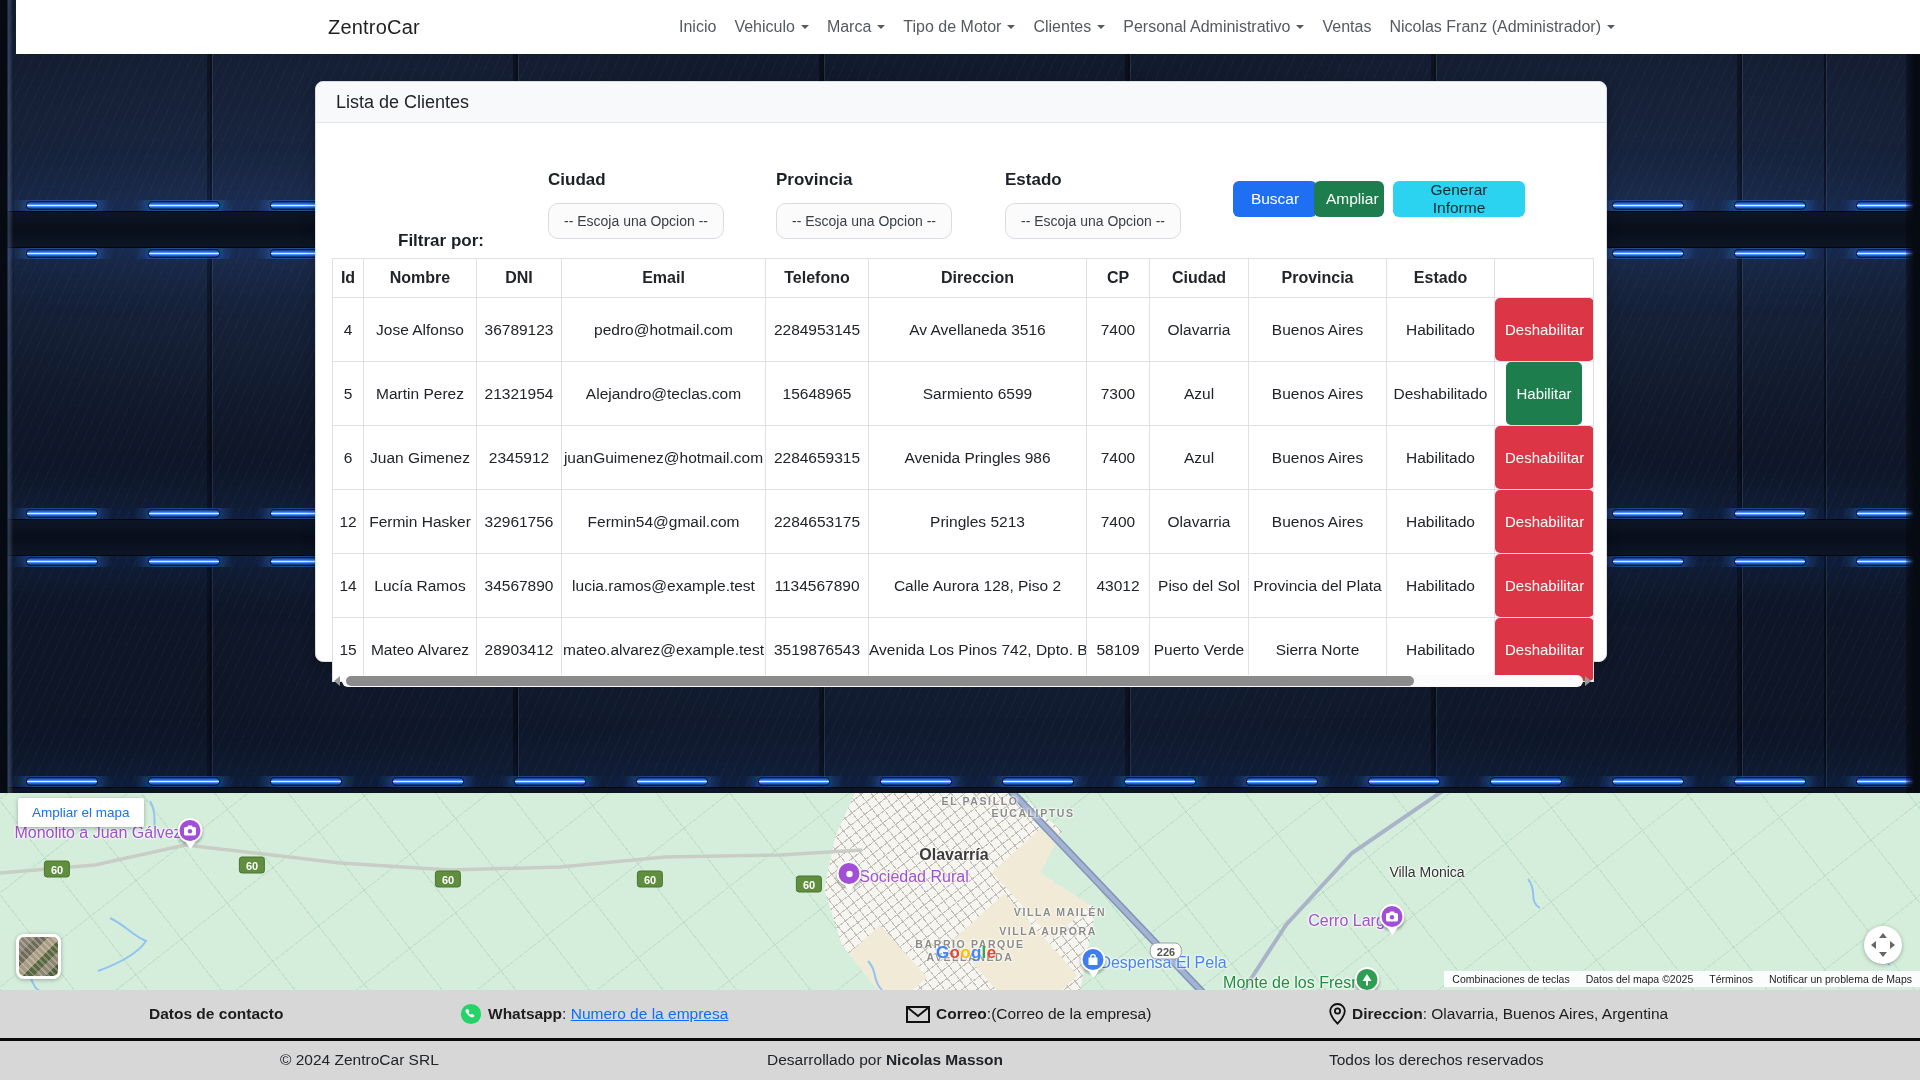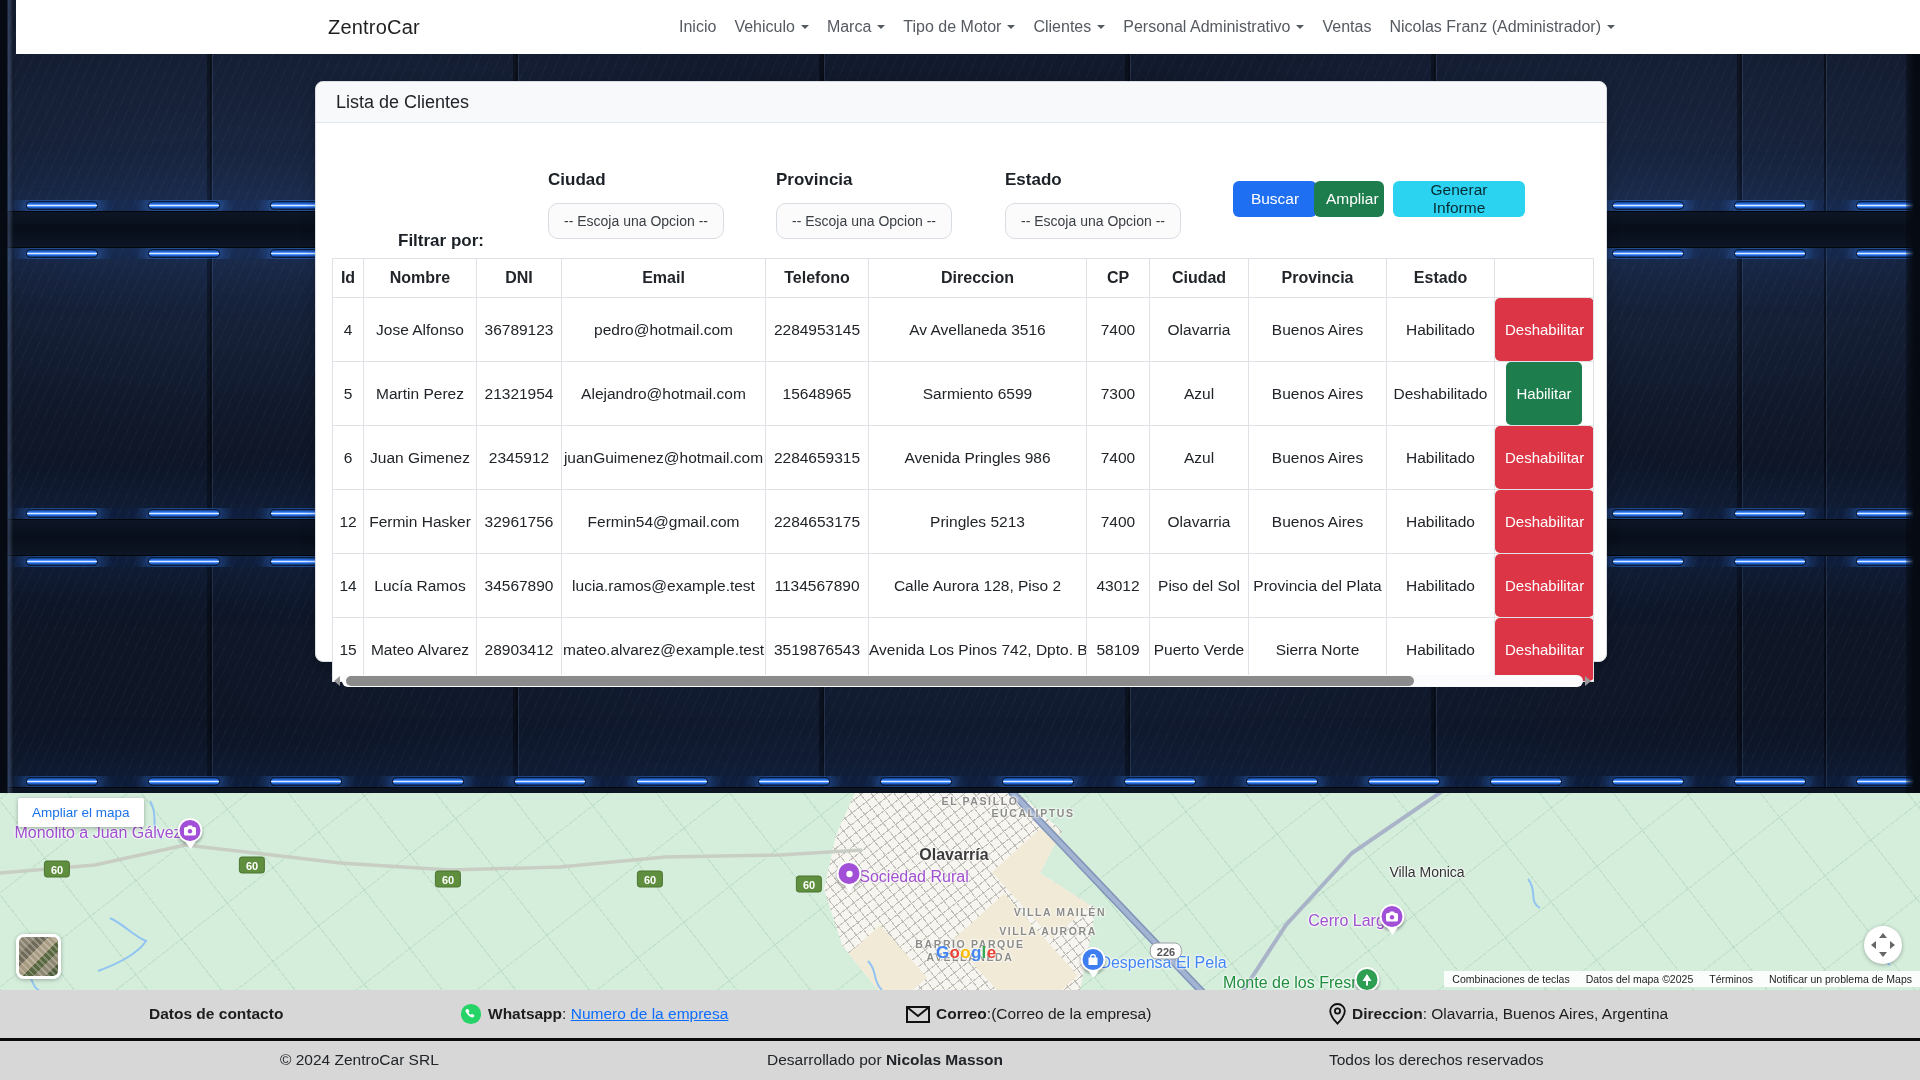--- a/index.html
+++ b/index.html
@@ -348,21 +348,21 @@
               <td>7400</td>
               <td>Olavarria</td>
               <td>Buenos Aires</td>
               <td>Habilitado</td>
               <td><button class="action-btn btn-danger">Deshabilitar</button></td>
             </tr>
             <tr>
               <td>5</td>
               <td>Martin Perez</td>
               <td>21321954</td>
-              <td>Alejandro@hotmail.com</td>
+              <td>Alejandro@teclas.com</td>
               <td>15648965</td>
               <td>Sarmiento 6599</td>
               <td>7300</td>
               <td>Azul</td>
               <td>Buenos Aires</td>
               <td>Deshabilitado</td>
               <td><button class="action-btn btn-success">Habilitar</button></td>
             </tr>
             <tr>
               <td>6</td>

